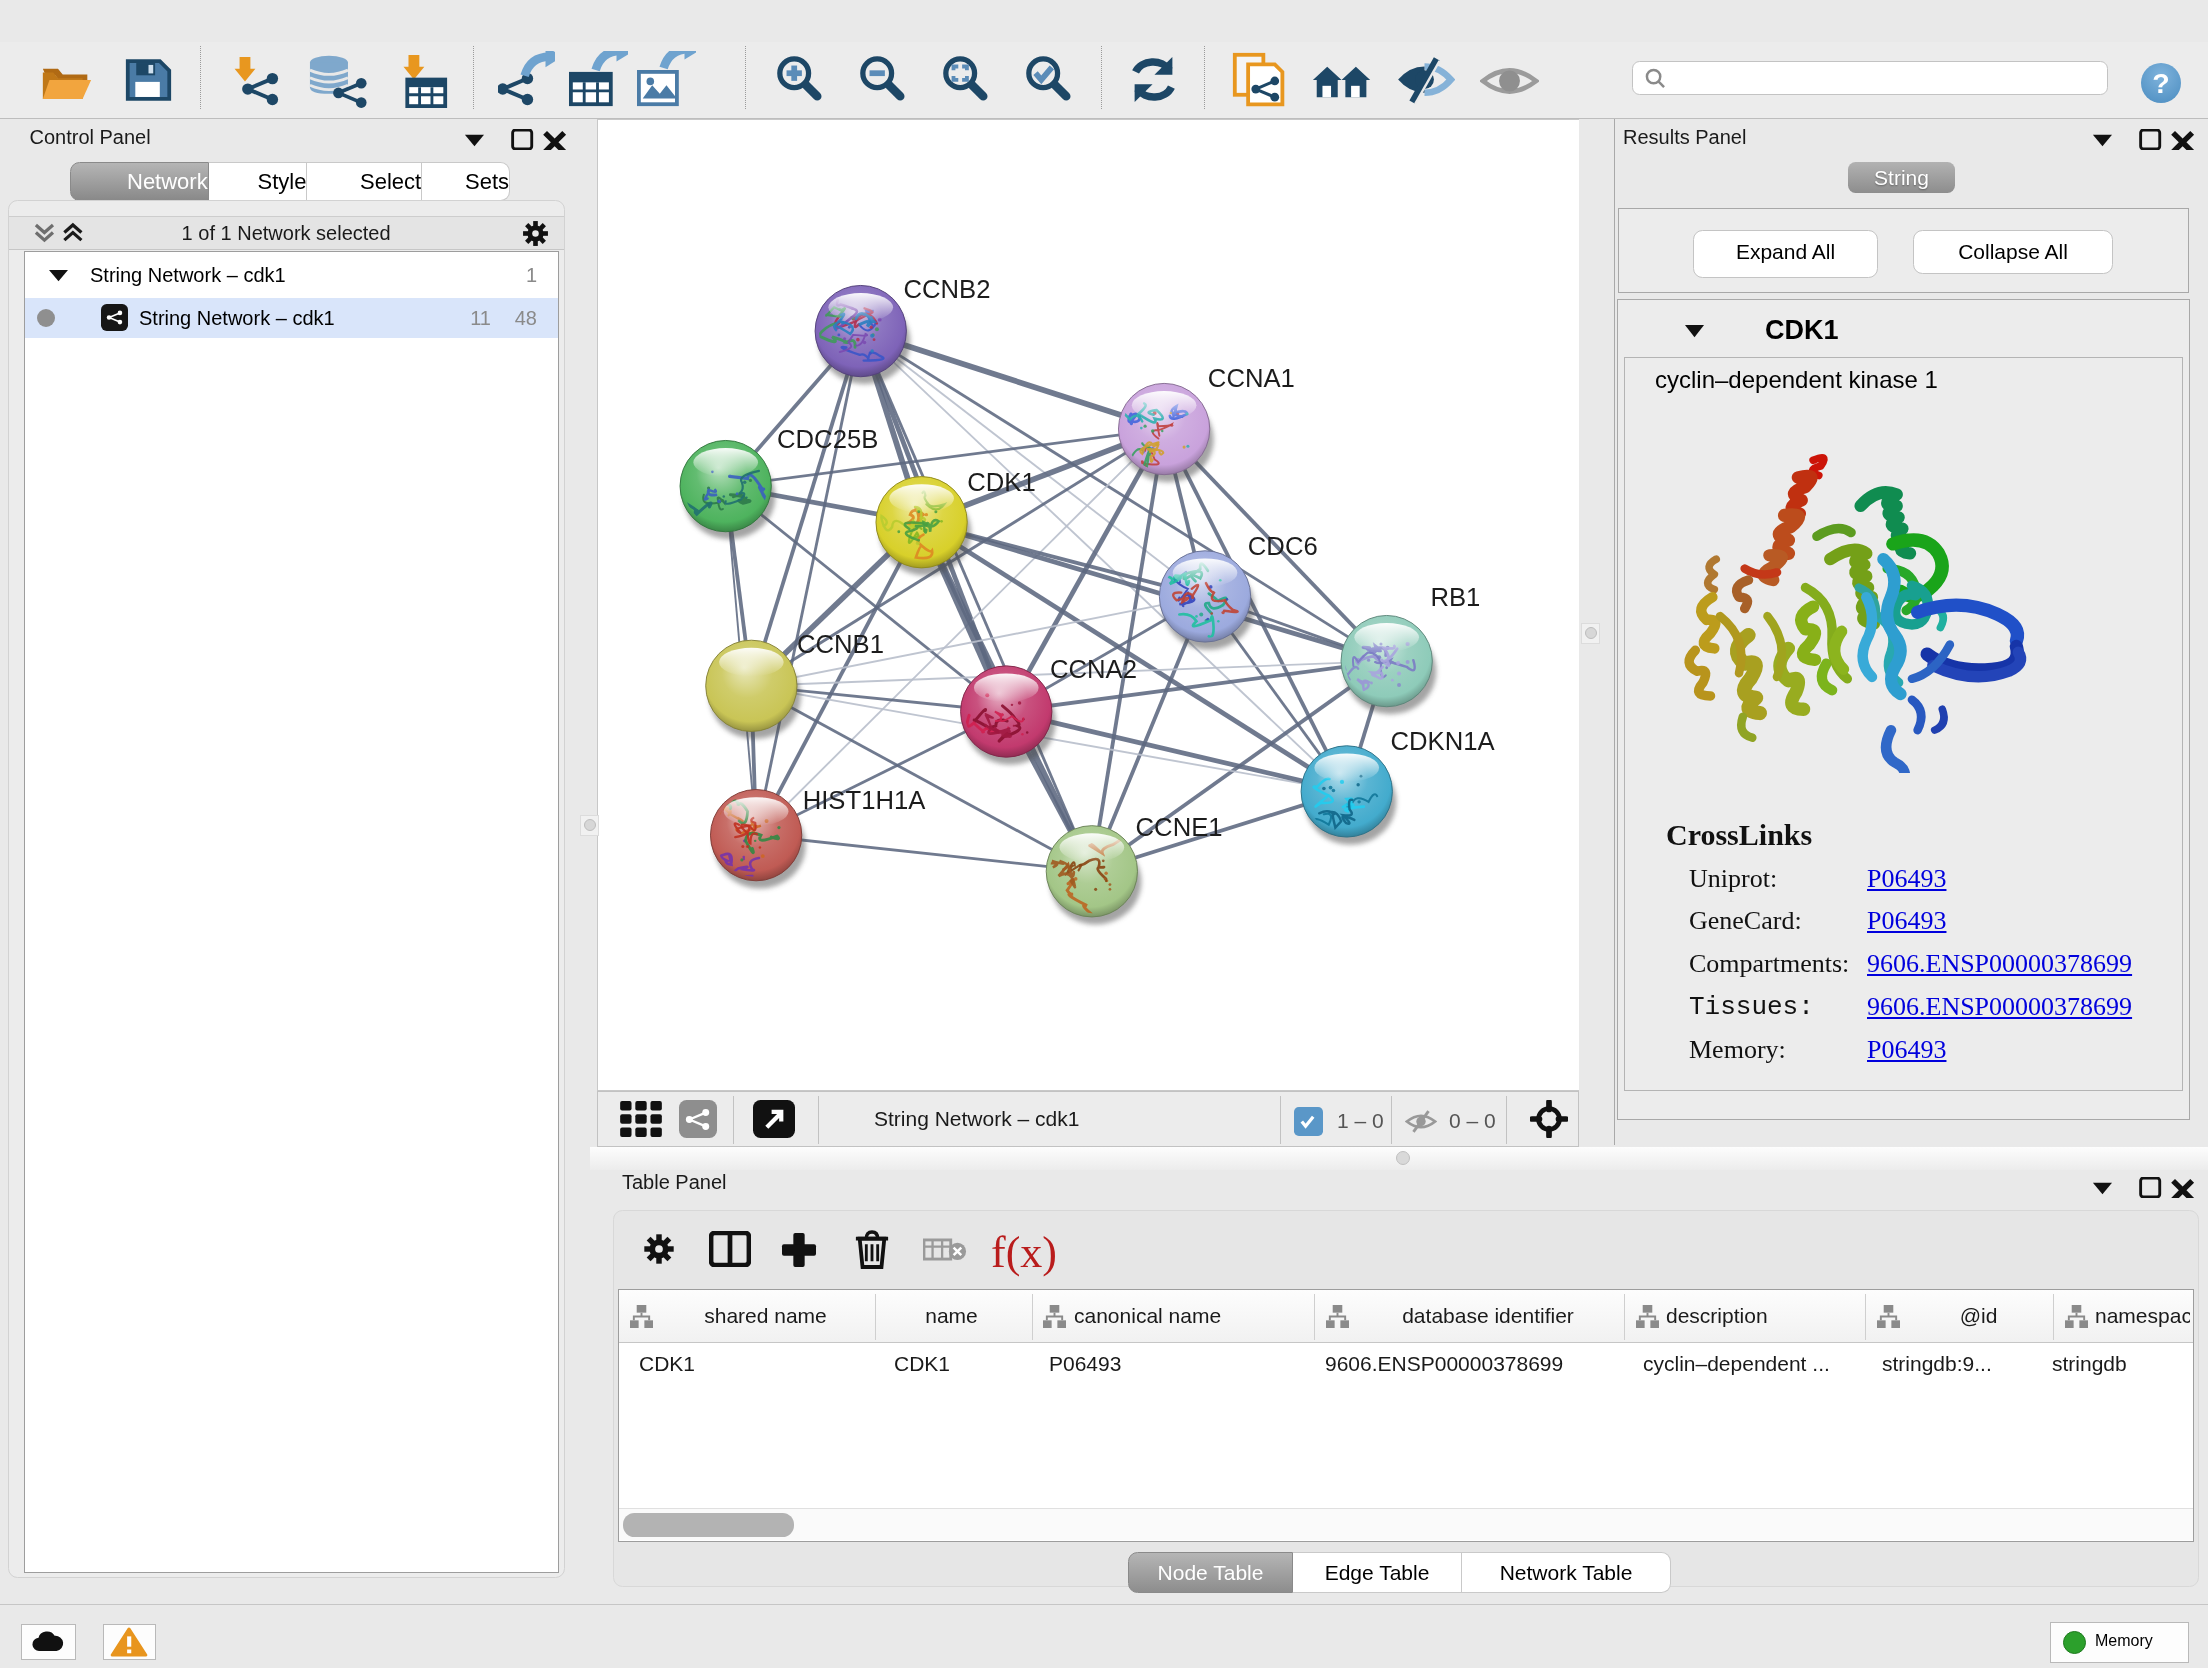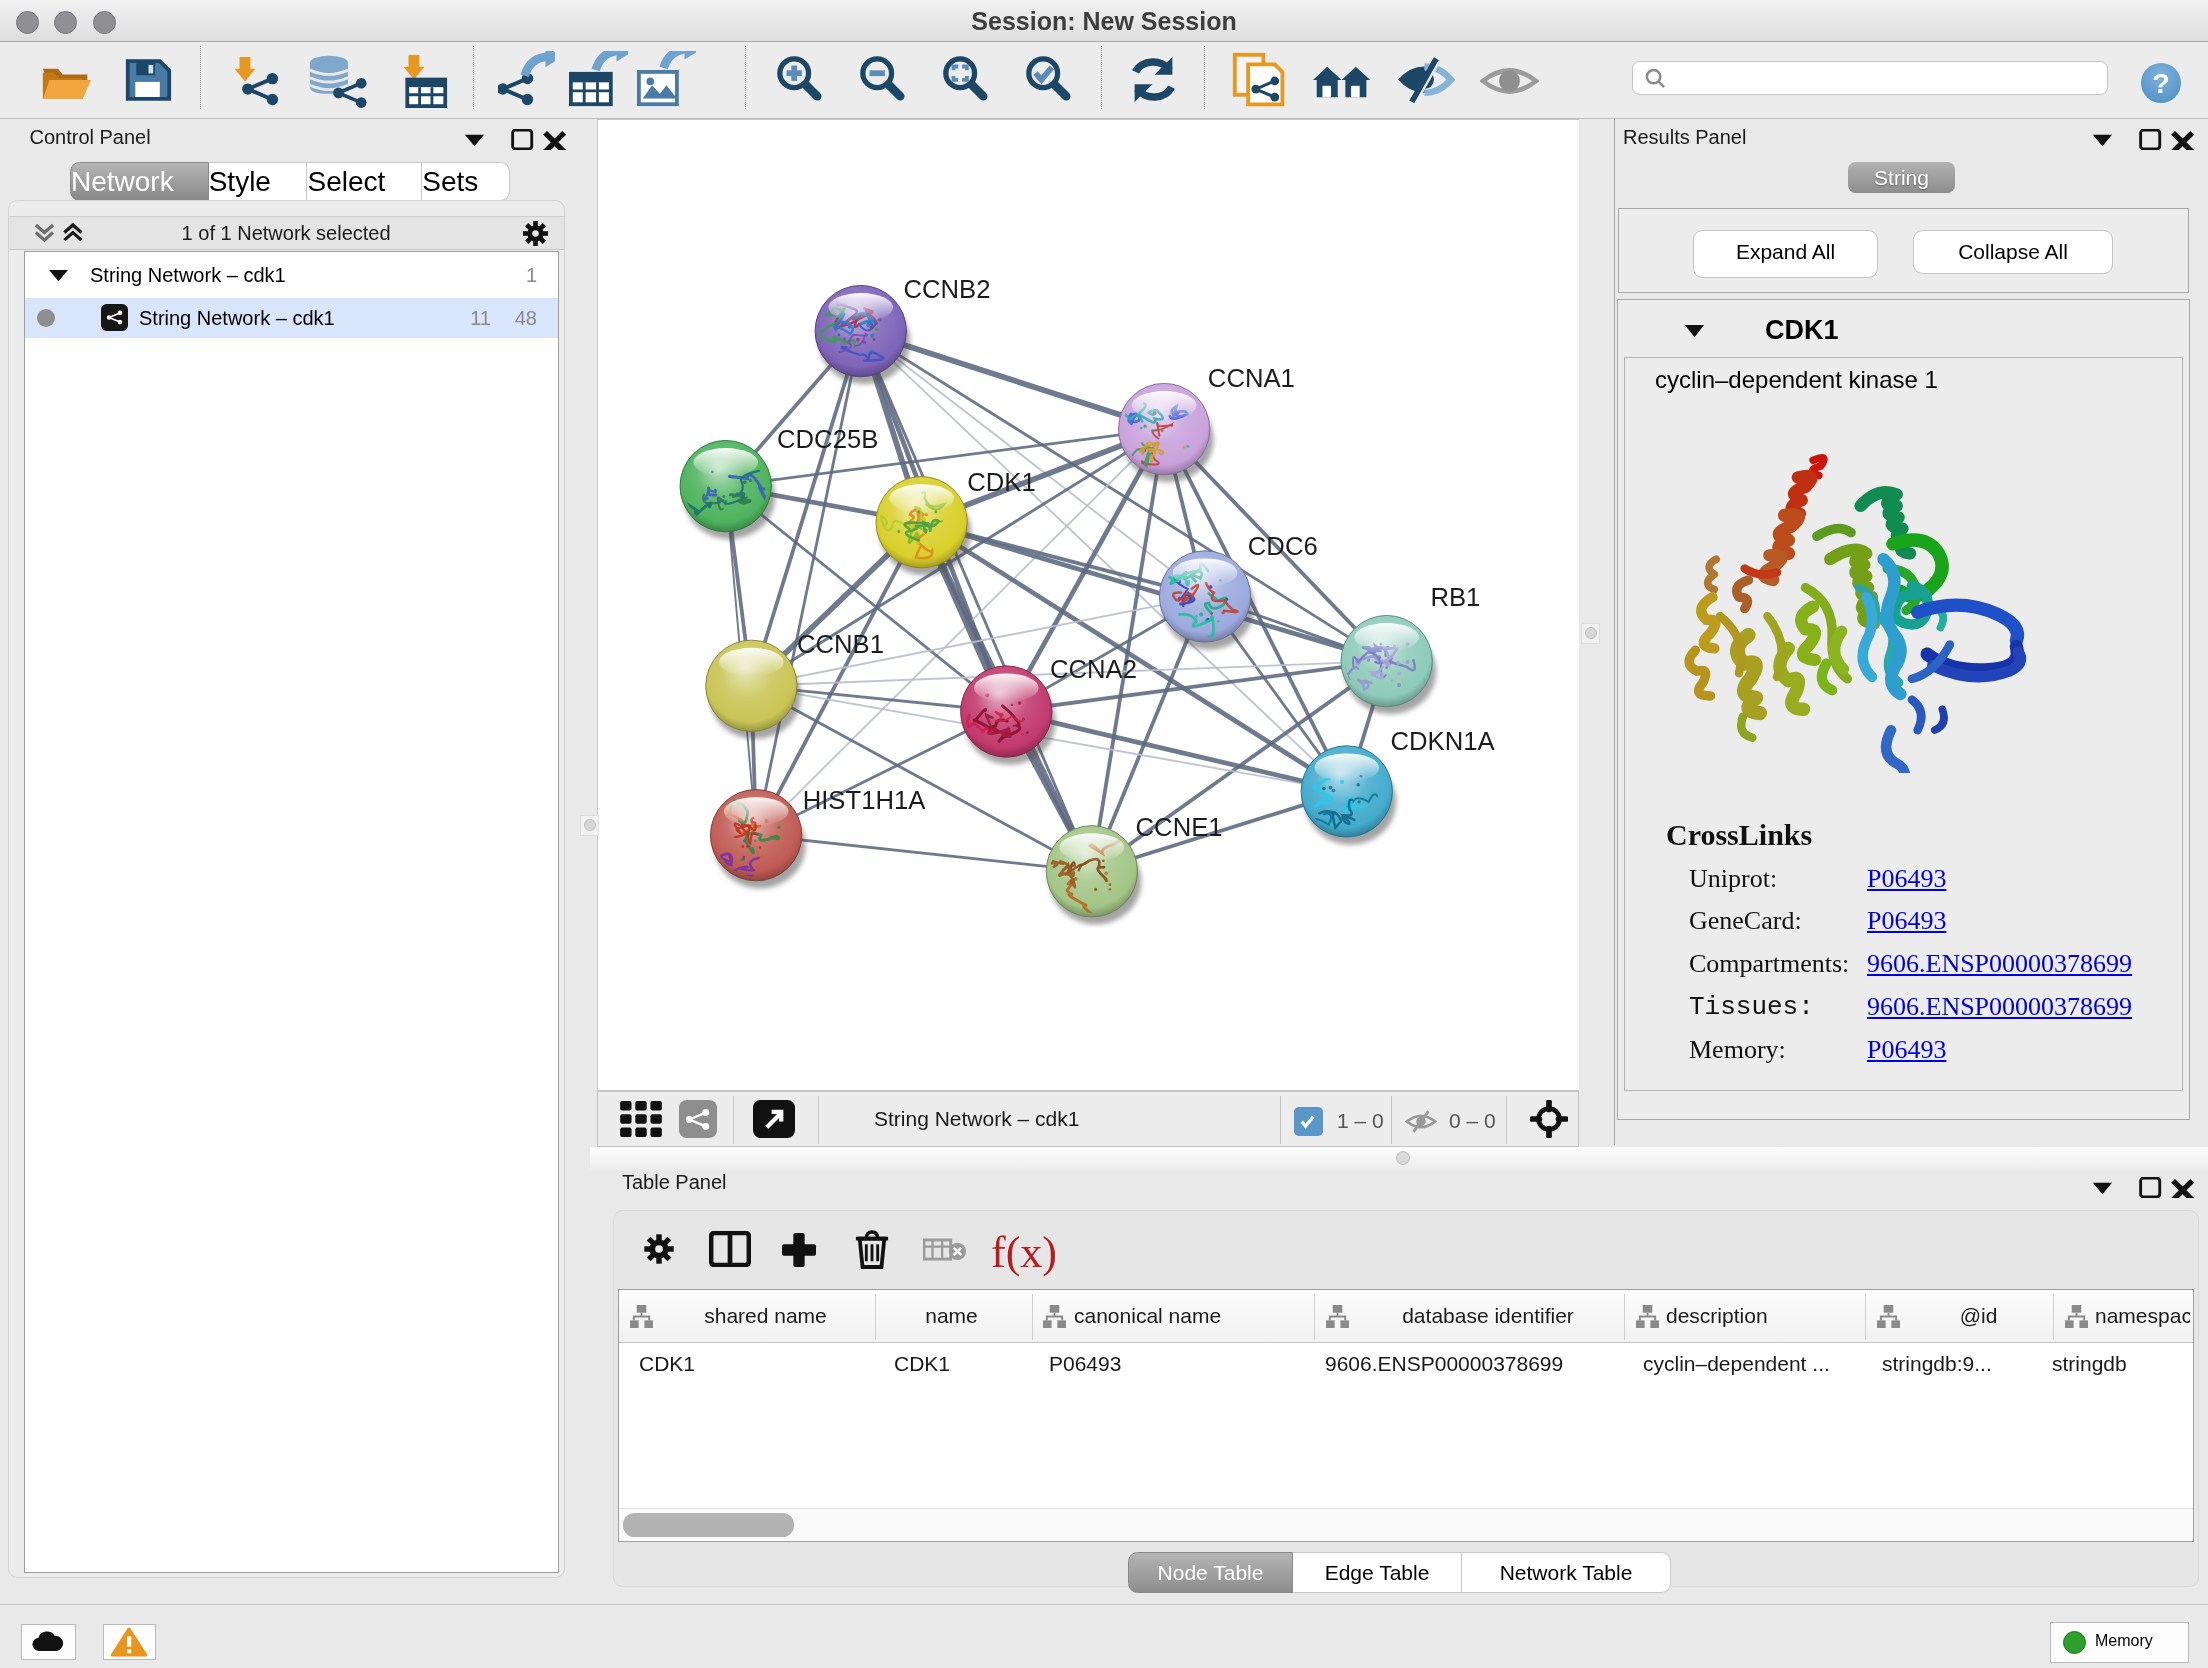--- a/index.html
+++ b/index.html
@@ -1,24 +1,18 @@
 <!DOCTYPE html>
 <html style="font-size:15px"><head><meta charset="utf-8"><style>
 *{margin:0;padding:0;box-sizing:border-box}
 html,body{width:2208px;height:1668px;font-family:"Liberation Sans",sans-serif;background:#e9e9e9;overflow:hidden}
 .abs{position:absolute}
 .panelhead{font-size:20px;color:#1a1a1a}
 </style></head><body>
 <div class="abs" style="width:2208px;height:1668px;left:0;top:0">
-    <div class="abs" style="left:0;top:0;width:2208px;height:42px;background:linear-gradient(#f2f2f2,#dddddd);border-bottom:1px solid #ababab">
-      <div class="abs" style="left:16px;top:10.5px;width:23px;height:23px;border-radius:50%;background:#8f8f94;border:1px solid #79797e"></div>
-      <div class="abs" style="left:54px;top:10.5px;width:23px;height:23px;border-radius:50%;background:#8f8f94;border:1px solid #79797e"></div>
-      <div class="abs" style="left:93px;top:10.5px;width:23px;height:23px;border-radius:50%;background:#8f8f94;border:1px solid #79797e"></div>
-      <div class="abs" style="left:0;width:100%;top:6.7px;text-align:center;font-size:25px;font-weight:600;color:#3e3e3e">Session: New Session</div>
-    </div>
     <div class="abs" style="left:0;top:42px;width:2208px;height:77px;background:#ececec;border-bottom:1px solid #bdbdbd"></div>
     <svg style="position:absolute;left:40px;top:59px" width="53" height="44" viewBox="0 0 56 46">
       <path d="M3,10 h16 l5,6 h26 v6 h-30 l-4,-5 h-10 z" fill="#b06a14"></path>
       <path d="M3,10 v32 h42 v-22 h-26 l-5,-6 h-11 z" fill="#c07818"></path>
       <path d="M10,22 h44 l-9,20 h-42 z" fill="#f2a53e"></path>
     </svg>
     <svg style="position:absolute;left:124px;top:57px" width="49" height="46" viewBox="0 0 52 48">
       <path d="M4,4 h34 l10,10 v30 h-44 z" fill="#4a7ba6" stroke="#1d4766" stroke-width="4"></path>
       <rect x="13" y="6" width="20" height="13" fill="#1d4766"></rect>
       <rect x="26" y="8" width="5" height="9" fill="#cfe0ee"></rect>
@@ -135,21 +129,21 @@
       <circle cx="9" cy="9" r="7" fill="none" stroke="#8a8a8a" stroke-width="2.6"></circle>
       <line x1="14" y1="14" x2="20" y2="20" stroke="#8a8a8a" stroke-width="2.6"></line>
     </svg>
     <div style="position:absolute;left:2141px;top:63px;width:40px;height:40px;border-radius:50%;background:radial-gradient(circle at 50% 32%, #7fb3dc, #4a8cc0);color:#fff;font-size:28.5px;font-weight:bold;text-align:center;line-height:40px">?</div>
     <div class="abs panelhead" style="left:29.5px;top:126px">Control Panel</div>
     <svg class="abs" style="left:463px;top:129px" width="105" height="21" viewBox="0 0 110 22">
       <path d="M2,6 h20 l-10,12 z" fill="#111"></path>
       <rect x="52" y="1" width="20" height="20" rx="3" fill="none" stroke="#111" stroke-width="3"></rect>
       <path d="M88,2 l8,8 8,-8 4,4 -8,8 8,8 -4,4 -8,-8 -8,8 -4,-4 8,-8 -8,-8 z" fill="#111"></path>
     </svg>
-    <div class="abs" style="left:70px;top:162px;width:440px;height:39px;display:flex;font-size:28px;text-align:left">
+    <div class="abs" style="left:70px;top:162px;width:440px;height:39px;display:flex;font-size:22px;text-align:right">
       <div style="width:139px;background:linear-gradient(#b5b5b5,#898989);color:#fff;border:1px solid #8a8a8a;border-radius:9.5px 0 0 9.5px;line-height:37px">Network</div>
       <div style="width:99px;background:#fff;border:1px solid #c9c9c9;border-left:none;line-height:37px">Style</div>
       <div style="width:115px;background:#fff;border:1px solid #c9c9c9;border-left:none;line-height:37px">Select</div>
       <div style="width:88px;background:#fff;border:1px solid #c9c9c9;border-left:none;border-radius:0 9.5px 9.5px 0;line-height:37px">Sets</div>
     </div>
     <div class="abs" style="left:7.6px;top:200px;width:557px;height:1378px;background:#ececec;border:1px solid #d2d2d2;border-radius:9.5px"></div>
     <div class="abs" style="left:8.6px;top:216px;width:555px;height:34px;background:#e4e4e4;border-top:1px solid #cdcdcd;border-bottom:1px solid #c6c6c6"></div>
     <svg class="abs" style="left:34px;top:221px" width="55" height="25" viewBox="0 0 58 26">
       <path d="M2,4 l9,8 9,-8 M2,12 l9,8 9,-8" fill="none" stroke="#6e6e6e" stroke-width="3.4"></path>
       <path d="M32,12 l9,-8 9,8 M32,20 l9,-8 9,8" fill="none" stroke="#1a1a1a" stroke-width="3.4"></path>

